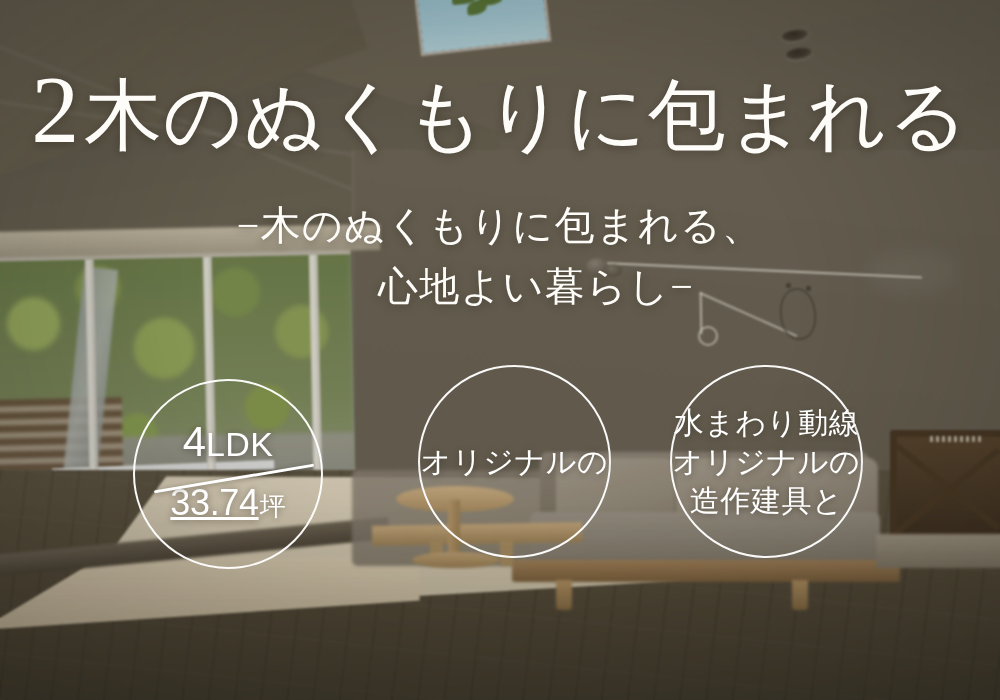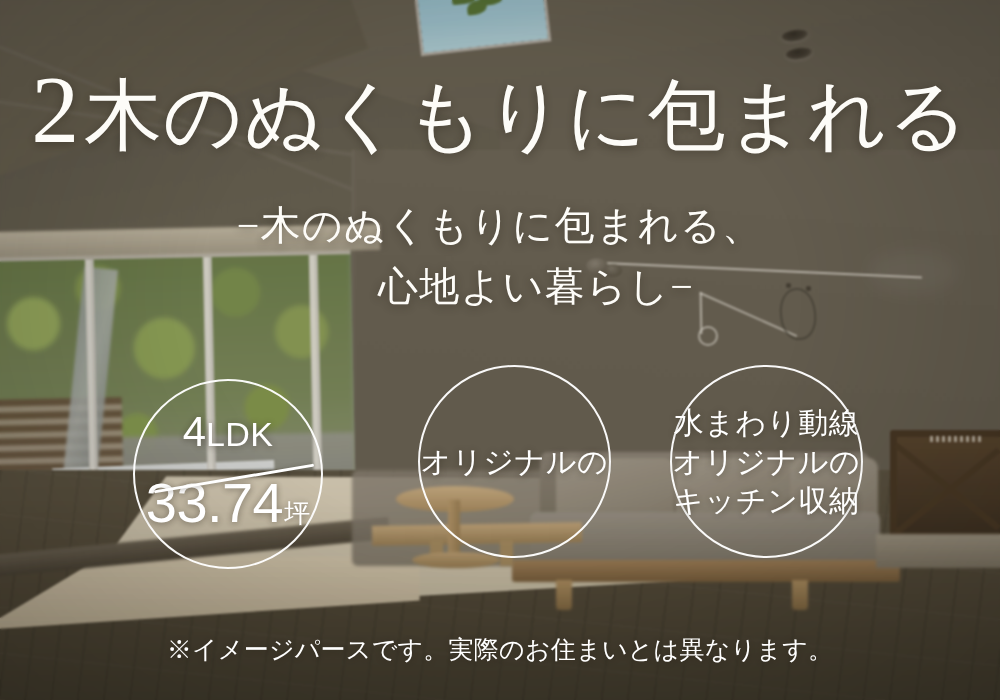--- a/index.html
+++ b/index.html
@@ -362,21 +362,21 @@
   .area-divider{
     position:absolute; left:18px; top:96px; width:162px; height:3px;
     background:#ffffff; border-radius:2px;
     transform:rotate(-9.5deg);
     box-shadow:0 1px 5px rgba(40,34,24,.4);
   }
   .area-bottom{
     display:flex; align-items:baseline; justify-content:center;
     margin-top:12px;
   }
-  .area-bottom .big{ font-size:56px; line-height:1; letter-spacing:-.01em; }
+  .area-bottom .big{ font-size:36px; line-height:1; letter-spacing:-.01em;text-decoration:underline; }
   .area-bottom .unit{ font-size:26px; line-height:1; padding-left:1px; }
 
   #circle-flow{ left:418px; top:365px; width:193px; height:193px; }
   #circle-kitchen{ left:670px; top:365px; width:193px; height:193px; }
   .circle-text{
     width:240px; text-align:center;
     font-size:30px; line-height:1.31; letter-spacing:.02em;
   }
   .circle-text span{ display:block; }
 
@@ -500,20 +500,19 @@
     <div class="circle" id="circle-flow">
       <div class="circle-text">
         <span>オリジナルの</span>
       </div>
     </div>
 
     <div class="circle" id="circle-kitchen">
       <div class="circle-text">
         <span>水まわり動線</span>
         <span>オリジナルの</span>
-        <span>キッチン収納</span>
+        <span>造作建具と</span>
       </div>
     </div>
 
-    <div class="disclaimer">※イメージパースです。実際のお住まいとは異なります。</div>
   </div>
 
 </div>
 
 </body></html>

